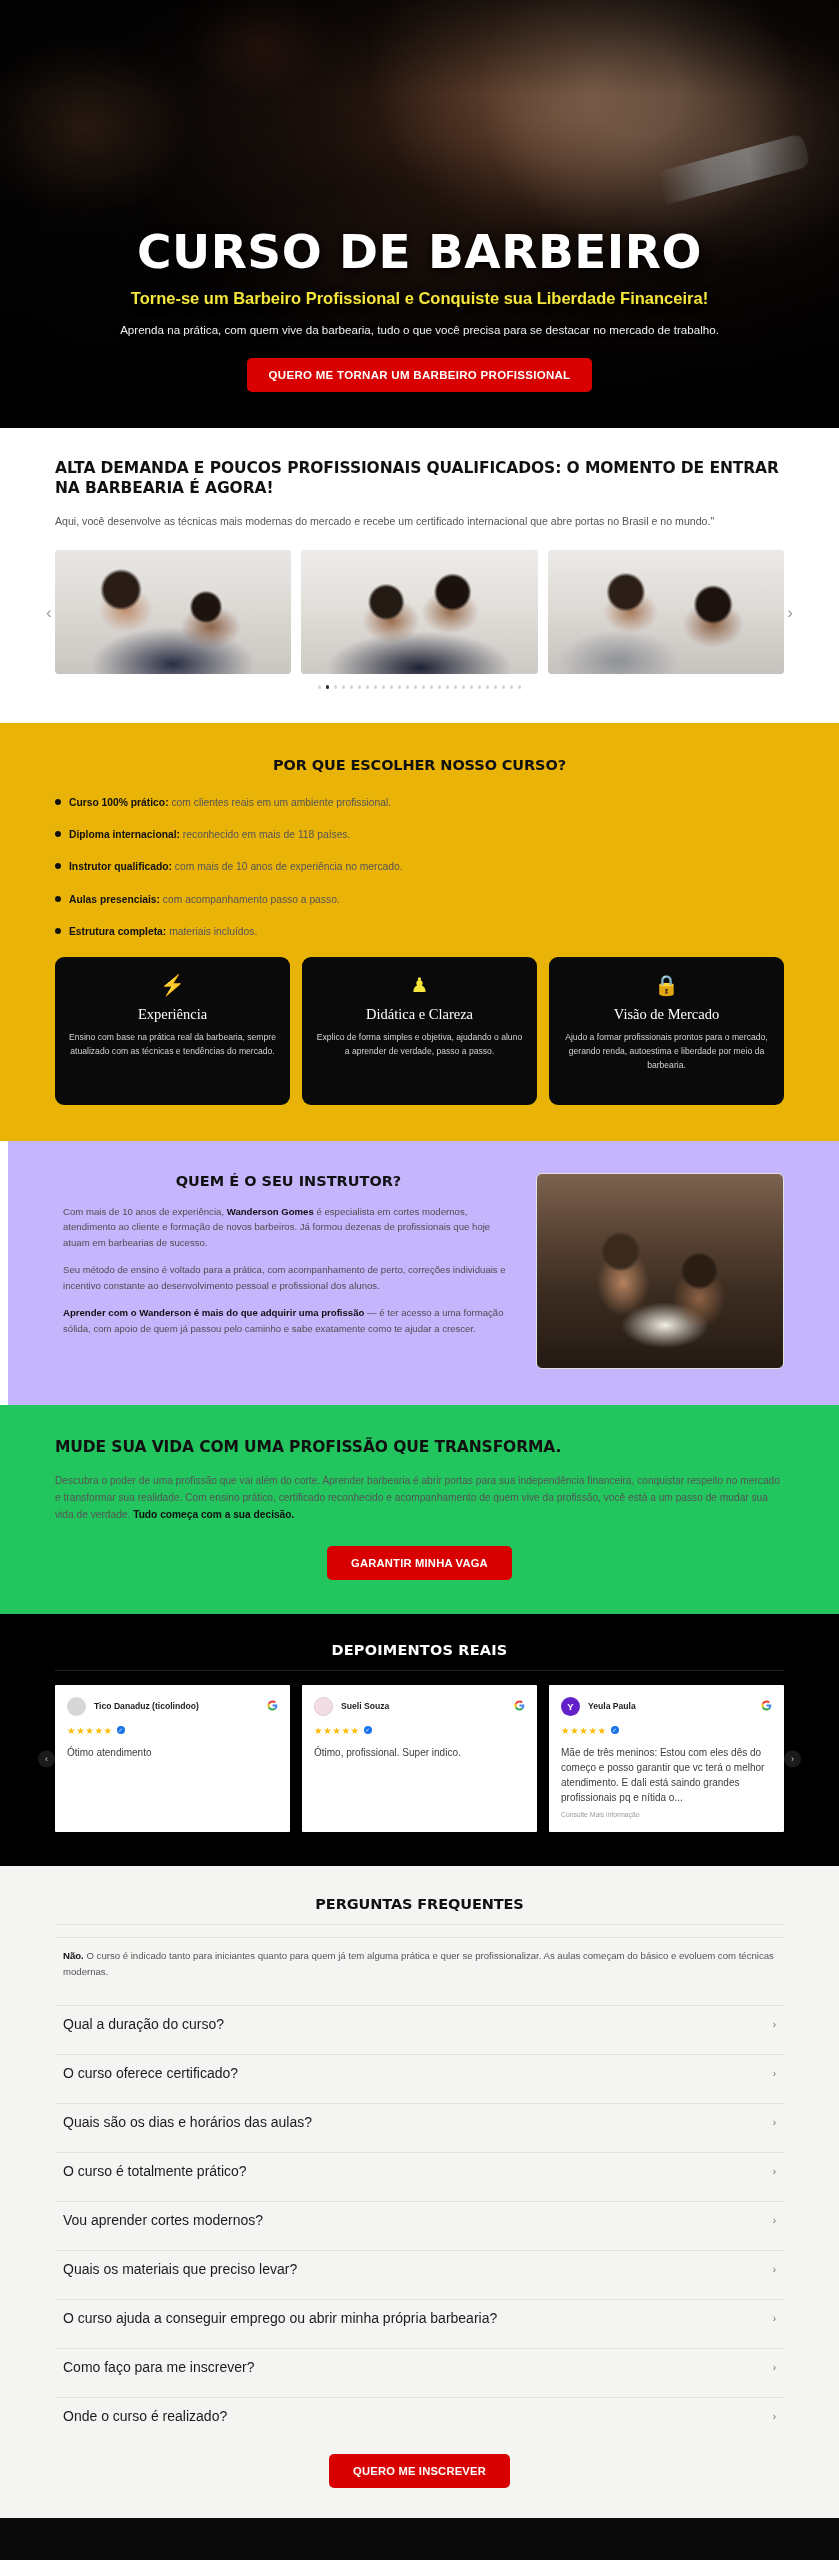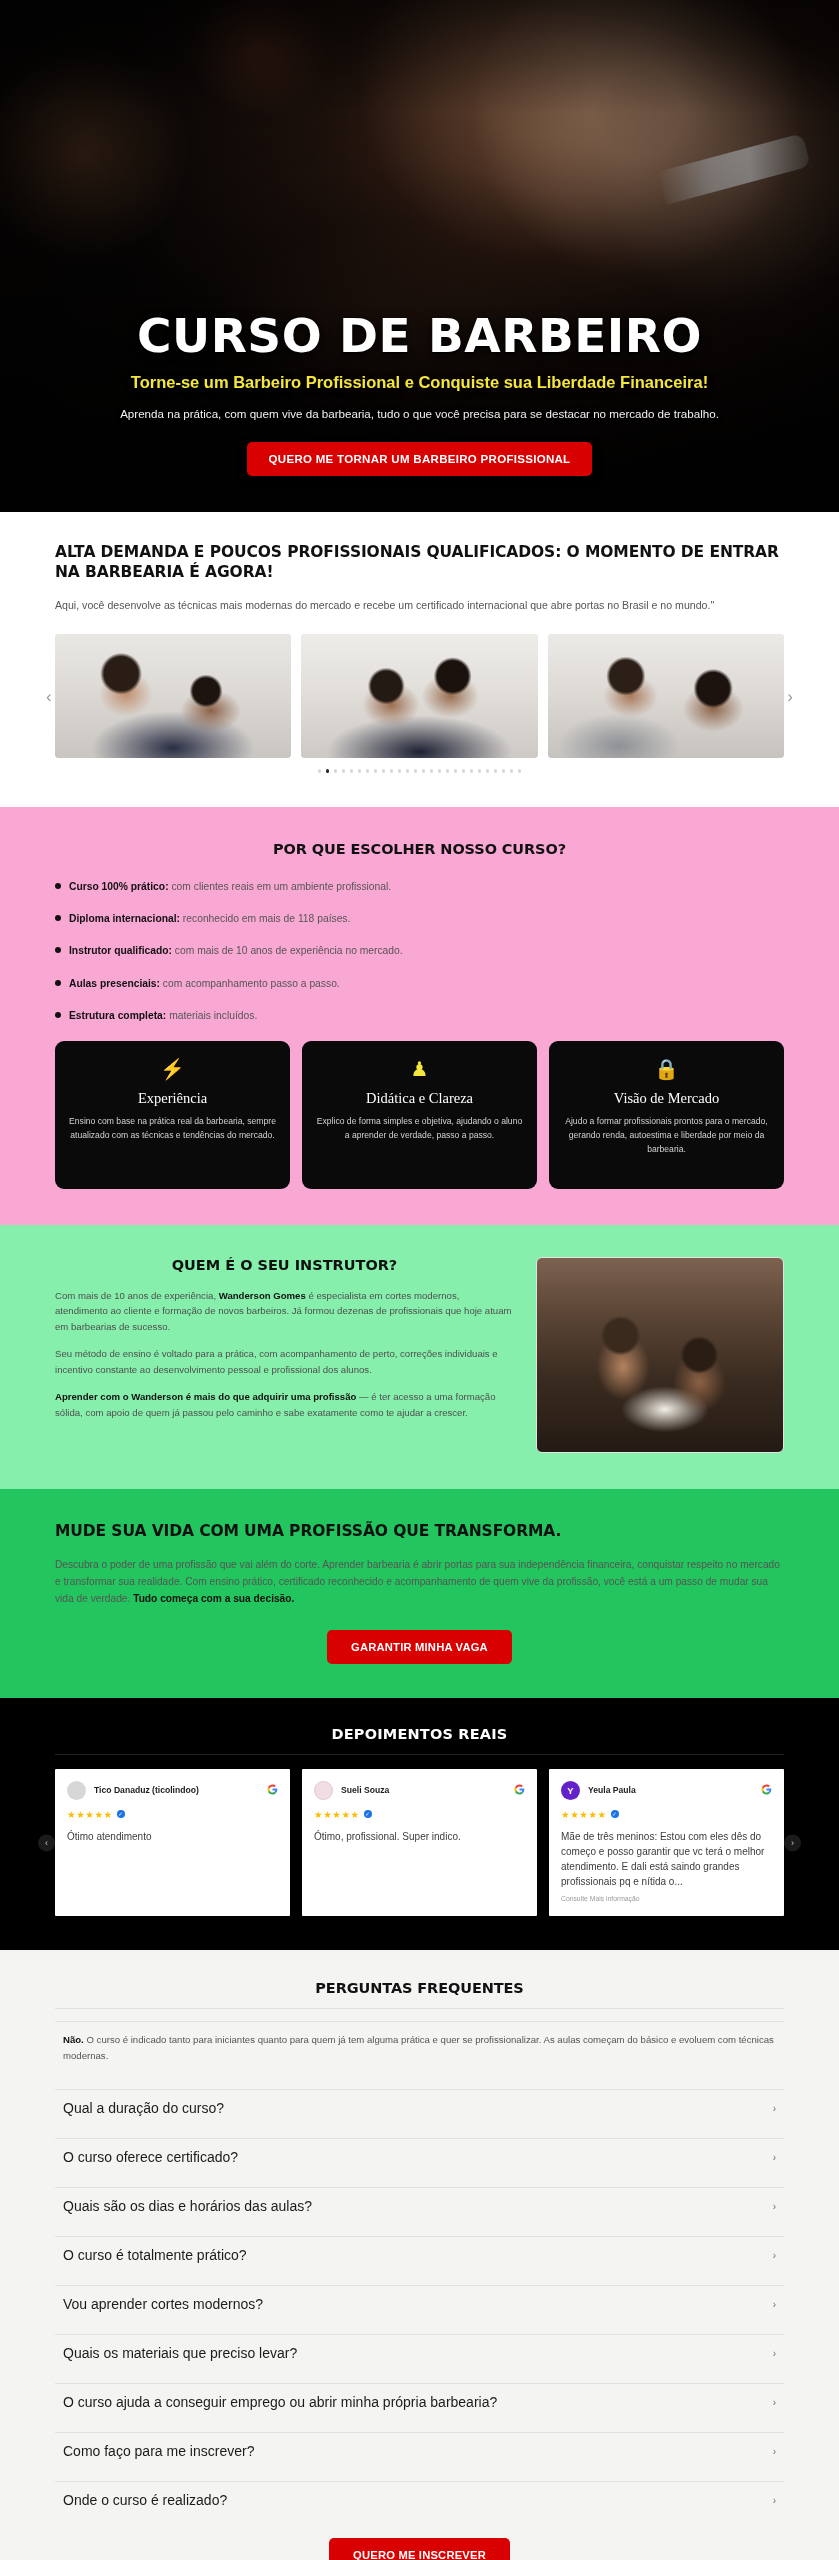--- a/index.html
+++ b/index.html
@@ -9,21 +9,21 @@
     font-family:"Liberation Sans", sans-serif;
     background:#ffffff;
     color:#1a1a1a;
     -webkit-font-smoothing:antialiased;
   }
   .page { width:839px; position:relative; overflow:hidden; }
 
   
   .hero {
     position:relative;
-    height:512px;
+    height:428px;
     background:
       radial-gradient(ellipse 55% 70% at 68% 28%, rgba(120,70,45,.65) 0%, rgba(35,20,14,.9) 55%, rgba(10,7,6,1) 100%),
       linear-gradient(180deg,#1a1008 0%, #2a1a10 18%, #120b07 52%, #090603 80%, #070403 100%);
     overflow:hidden;
   }
   .hero-photo {
     position:absolute; inset:0;
     background:
       radial-gradient(circle at 76% 22%, rgba(210,170,140,.55) 0 6%, rgba(0,0,0,0) 22%),
       radial-gradient(circle at 64% 16%, rgba(165,120,90,.45) 0 8%, rgba(0,0,0,0) 26%),
@@ -159,21 +159,21 @@
     position:absolute; top:50%; transform:translateY(-50%);
     font-size:17px; color:#9a9a9a; user-select:none; cursor:pointer; line-height:1;
   }
   .gal-arrow.left { left:-9px; }
   .gal-arrow.right { right:-9px; }
   .dots { margin-top:11px; display:flex; justify-content:center; gap:4.5px; }
   .dot { width:3.5px; height:3.5px; border-radius:50%; background:#d8d8d8; cursor:pointer; }
   .dot.on { background:#2a2a2a; }
 
   
-  .sec-grey { background:#f9a8d4; padding:34px 55px 36px; }
+  .sec-grey { background:#eab308; padding:34px 55px 36px; }
   .h2-center {
     text-align:center;
     font-family:"DejaVu Sans", sans-serif;
     font-weight:bold;
     font-size:14.5px;
     letter-spacing:-.1px;
     color:#111;
   }
   .bullets { margin-top:22px; }
   .bullet {
@@ -198,21 +198,21 @@
     margin-top:11px;
     font-family:"Liberation Serif", serif;
     font-size:14.5px;
     color:#fff;
   }
   .card-txt {
     margin-top:8px; font-size:8.6px; line-height:1.62; color:#d4d4d4;
   }
 
   
-  .sec-instr { background:#86efac; padding:32px 55px 36px; display:flex; gap:22px; }
+  .sec-instr { background:#c4b5fd; padding:32px 55px 36px; display:flex; gap:22px;margin-left:8px; }
   .instr-left { flex:1.28; }
   .h2-c2 {
     text-align:center;
     font-family:"DejaVu Sans", sans-serif;
     font-weight:bold; font-size:14.5px; color:#111;
   }
   .instr-p { margin-top:15px; font-size:9.6px; line-height:1.62; color:#4f4f4f; }
   .instr-p + .instr-p { margin-top:12px; }
   .instr-p b { color:#111; font-weight:bold; }
   .instr-right { flex:0 0 248px; }

